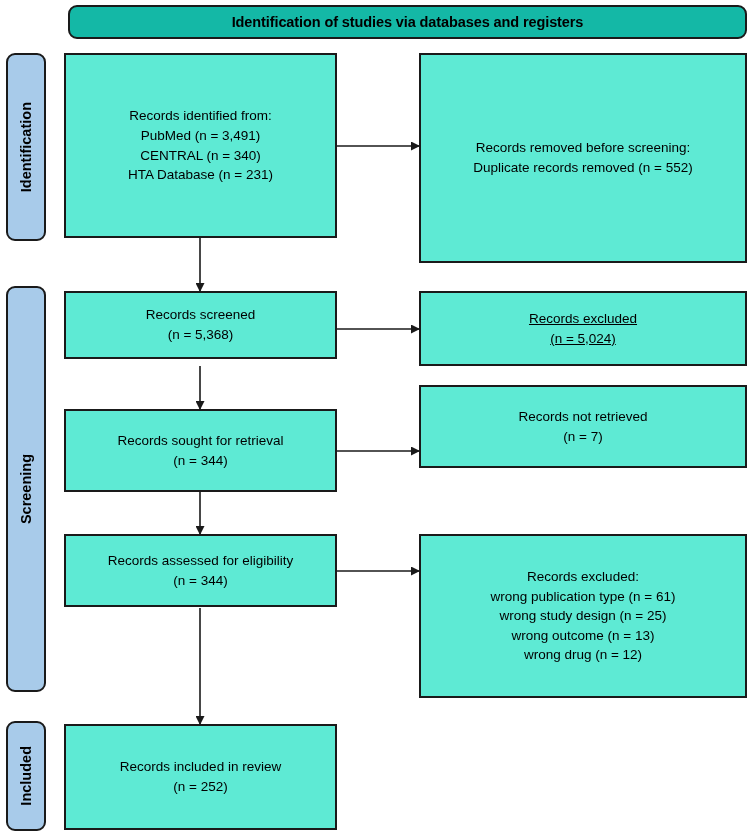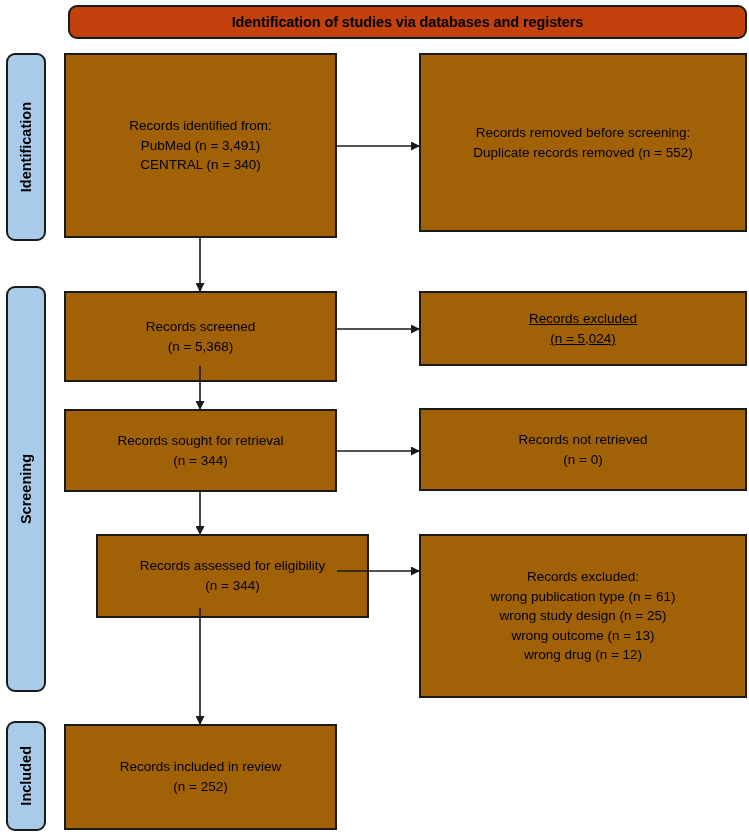--- a/index.html
+++ b/index.html
@@ -16,21 +16,21 @@
     overflow: hidden;
   }
 
   
   .phase-banner {
     position: absolute;
     left: 68px;
     top: 5px;
     width: 679px;
     height: 34px;
-    background: #c2410c;
+    background: #14b8a6;
     border: 2px solid #1a1a1a;
     border-radius: 9px;
     box-sizing: border-box;
     display: flex;
     align-items: center;
     justify-content: center;
     font-size: 14.5px;
     font-weight: bold;
     color: #000000;
     letter-spacing: -0.1px;
@@ -57,45 +57,45 @@
     color: #000000;
     white-space: nowrap;
   }
   #stage-identification { top: 53px;  height: 188px; }
   #stage-screening      { top: 286px; height: 406px; }
   #stage-included       { top: 721px; height: 110px; }
 
   
   .flow-box {
     position: absolute;
-    background: #a16207;
+    background: #5eead4;
     border: 2px solid #1a1a1a;
     box-sizing: border-box;
     display: flex;
     align-items: center;
     justify-content: flex-start;
     text-align: center;
     font-size: 13.5px;
     color: #000000;
     line-height: 1.45;
     padding: 4px 8px;
   }
   .flow-box .lines { width: 100%; }
   .flow-box .lines div { white-space: nowrap; }
 
   .col-left  { left: 64px;  width: 273px; }
   .col-right { left: 419px; width: 328px; }
 
   #box-identified  { top: 53px;  height: 185px; }
-  #box-duplicates  { top: 53px;  height: 179px; }
-  #box-screened    { top: 291px; height: 91px;  }
+  #box-duplicates  { top: 53px;  height: 210px; }
+  #box-screened    { top: 291px; height: 68px;  }
   #box-excluded    { top: 291px; height: 75px; text-decoration: underline;  }
   #box-sought      { top: 409px; height: 83px;  }
-  #box-notretrieved{ top: 408px; height: 83px;  }
-  #box-eligibility { top: 534px; height: 84px; margin-left: 32px;  }
+  #box-notretrieved{ top: 385px; height: 83px;  }
+  #box-eligibility { top: 534px; height: 73px;  }
   #box-excluded2   { top: 534px; height: 164px; }
   #box-included    { top: 724px; height: 106px; }
 
   
   .connector {
     position: absolute;
     pointer-events: none;
   }
   .connector svg { display: block; }
 </style>
@@ -116,20 +116,21 @@
   </div>
   <div class="stage-label" id="stage-included">
     <span>Included</span>
   </div>
 
   <div class="flow-box col-left" id="box-identified">
     <div class="lines">
         <div>Records identified from:</div>
         <div>PubMed (n = 3,491)</div>
         <div>CENTRAL (n = 340)</div>
+        <div>HTA Database (n = 231)</div>
       </div>
   </div>
   <div class="flow-box col-right" id="box-duplicates">
     <div class="lines">
         <div>Records removed before screening:</div>
         <div>Duplicate records removed (n = 552)</div>
       </div>
   </div>
 
   <div class="flow-box col-left" id="box-screened">
@@ -147,21 +148,21 @@
 
   <div class="flow-box col-left" id="box-sought">
     <div class="lines">
         <div>Records sought for retrieval</div>
         <div>(n = 344)</div>
       </div>
   </div>
   <div class="flow-box col-right" id="box-notretrieved">
     <div class="lines">
         <div>Records not retrieved</div>
-        <div>(n = 0)</div>
+        <div>(n = 7)</div>
       </div>
   </div>
 
   <div class="flow-box col-left" id="box-eligibility">
     <div class="lines">
         <div>Records assessed for eligibility</div>
         <div>(n = 344)</div>
       </div>
   </div>
   <div class="flow-box col-right" id="box-excluded2">

